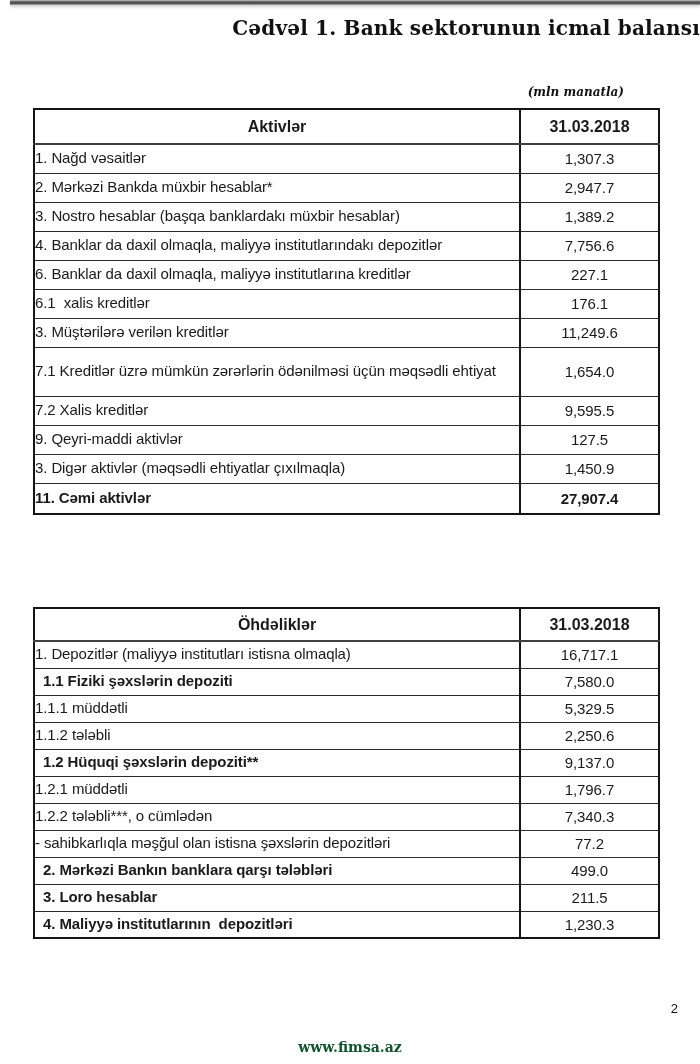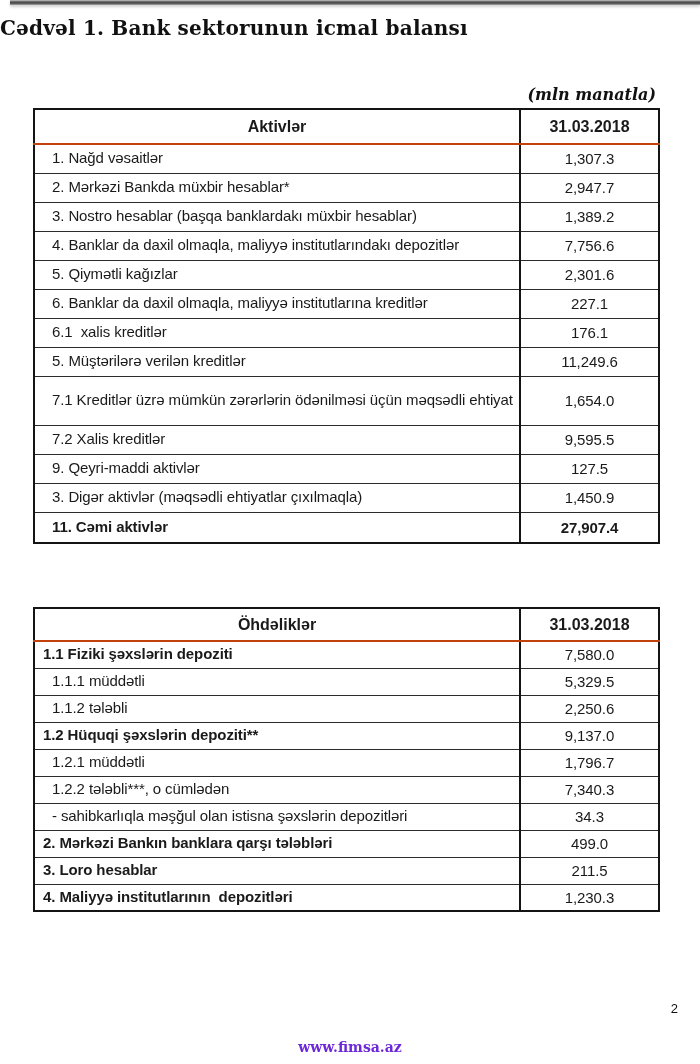--- a/index.html
+++ b/index.html
@@ -15,48 +15,48 @@
   .scan-edge {
     position: absolute;
     top: 0; left: 10px; right: 0;
     height: 5px;
     background: linear-gradient(to bottom, #c9c9c9 0%, #5d5d5d 35%, #424242 60%, #a8a8a8 100%);
     box-shadow: 0 2px 3px rgba(0,0,0,0.18);
   }
   .doc-title {
     position: absolute;
     top: 16px; left: 0; right: 0;
-    text-align: left;
+    text-align: right;
     font-family: "DejaVu Serif", serif;
     font-weight: bold;
     font-size: 20px;
     letter-spacing: 0.2px;
     color: #111;
   }
   .unit-note {
     position: absolute;
     top: 85px;
-    right: 44px;
+    right: 76px;
     font-family: "DejaVu Serif", serif;
     font-style: italic;
     font-weight: bold;
-    font-size: 16px;
+    font-size: 12px;
     color: #111;
   }
   table.fin {
     position: absolute;
     left: 33px;
     width: 625px;
     border-collapse: collapse;
     table-layout: fixed;
     background: #fff;
   }
   table.fin, table.fin td, table.fin th { border: 1px solid #2b2b2b; }
   table.fin { border: 2px solid #141414; }
-  table.fin th { border-bottom: 2px solid #c2410c; margin-top: 48px; }
+  table.fin th { border-bottom: 2px solid #404040; margin-top: 48px; }
   table.fin td.value, table.fin th.date { border-left: 2px solid #141414; }
   #assets-table { top: 108px; }
   #liabilities-table { top: 607px; }
   table.fin th {
     font-size: 16px;
     font-weight: bold;
     text-align: center;
     vertical-align: middle;
     padding: 0;
   }
@@ -65,21 +65,21 @@
   table.fin td {
     font-size: 15px;
     vertical-align: middle;
     padding: 1px 4px 1px 0;
     letter-spacing: -0.1px;
   }
   #assets-table tr { height: 29px; }
   #assets-table tr.tall { height: 49px; }
   #assets-table tr.bold { height: 31px; border-radius: 15px; }
   #liabilities-table tr { height: 27px; }
-  table.fin td.label { white-space: pre-wrap; line-height: 1.25; padding-left: 17px; }
+  table.fin td.label { white-space: pre-wrap; line-height: 1.25; }
   table.fin td.value { text-align: center; padding: 1px 2px; }
   tr.bold td { font-weight: bold; }
   td.ind0 { padding-left: 11px; }
   #liabilities-table td.ind0 { padding-left: 8px; font-weight: bold; }
   td.ind1 { padding-left: 16px; }
   td.ind2 { padding-left: 40px; }
   td.ind3 { padding-left: 44px; }
   .page-number {
     position: absolute;
     top: 1001px;
@@ -87,21 +87,21 @@
     font-size: 13px;
     color: #111;
   }
   .footer-url {
     position: absolute;
     top: 1039px; left: 0; right: 0;
     text-align: center;
     font-family: "DejaVu Serif", serif;
     font-weight: bold;
     font-size: 14px;
-    color: #6d28d9;
+    color: #14532d;
   }
 </style>
 </head>
 <body>
 
 <div class="page">
 
   <div class="scan-edge"></div>
 
   <div class="doc-title">Cədvəl 1. Bank sektorunun icmal balansı</div>
@@ -130,33 +130,29 @@
         </tr>
         <tr>
           <td class="label ind0">3. Nostro hesablar (başqa banklardakı müxbir hesablar)</td>
           <td class="value">1,389.2</td>
         </tr>
         <tr>
           <td class="label ind0">4. Banklar da daxil olmaqla, maliyyə institutlarındakı depozitlər</td>
           <td class="value">7,756.6</td>
         </tr>
         <tr>
-          <td class="label ind0">5. Qiymətli kağızlar</td>
-          <td class="value">2,301.6</td>
-        </tr>
-        <tr>
           <td class="label ind0">6. Banklar da daxil olmaqla, maliyyə institutlarına kreditlər</td>
           <td class="value">227.1</td>
         </tr>
         <tr>
           <td class="label ind0">6.1  xalis kreditlər</td>
           <td class="value">176.1</td>
         </tr>
         <tr>
-          <td class="label ind0">5. Müştərilərə verilən kreditlər</td>
+          <td class="label ind0">3. Müştərilərə verilən kreditlər</td>
           <td class="value">11,249.6</td>
         </tr>
         <tr class="tall">
           <td class="label ind0">7.1 Kreditlər üzrə mümkün zərərlərin ödənilməsi üçün məqsədli ehtiyat</td>
           <td class="value">1,654.0</td>
         </tr>
         <tr>
           <td class="label ind0">7.2 Xalis kreditlər</td>
           <td class="value">9,595.5</td>
         </tr>
@@ -181,20 +177,24 @@
       <col style="width:139px">
     </colgroup>
     <thead>
       <tr class="head">
         <th>Öhdəliklər</th>
         <th class="date">31.03.2018</th>
       </tr>
     </thead>
     <tbody>
         <tr>
+          <td class="label ind1">1. Depozitlər (maliyyə institutları istisna olmaqla)</td>
+          <td class="value">16,717.1</td>
+        </tr>
+        <tr>
           <td class="label ind0">1.1 Fiziki şəxslərin depoziti</td>
           <td class="value">7,580.0</td>
         </tr>
         <tr>
           <td class="label ind2">1.1.1 müddətli</td>
           <td class="value">5,329.5</td>
         </tr>
         <tr>
           <td class="label ind2">1.1.2 tələbli</td>
           <td class="value">2,250.6</td>
@@ -206,21 +206,21 @@
         <tr>
           <td class="label ind2">1.2.1 müddətli</td>
           <td class="value">1,796.7</td>
         </tr>
         <tr>
           <td class="label ind2">1.2.2 tələbli***, o cümlədən</td>
           <td class="value">7,340.3</td>
         </tr>
         <tr>
           <td class="label ind3">- sahibkarlıqla məşğul olan istisna şəxslərin depozitləri</td>
-          <td class="value">34.3</td>
+          <td class="value">77.2</td>
         </tr>
         <tr>
           <td class="label ind0">2. Mərkəzi Bankın banklara qarşı tələbləri</td>
           <td class="value">499.0</td>
         </tr>
         <tr>
           <td class="label ind0">3. Loro hesablar</td>
           <td class="value">211.5</td>
         </tr>
         <tr>

